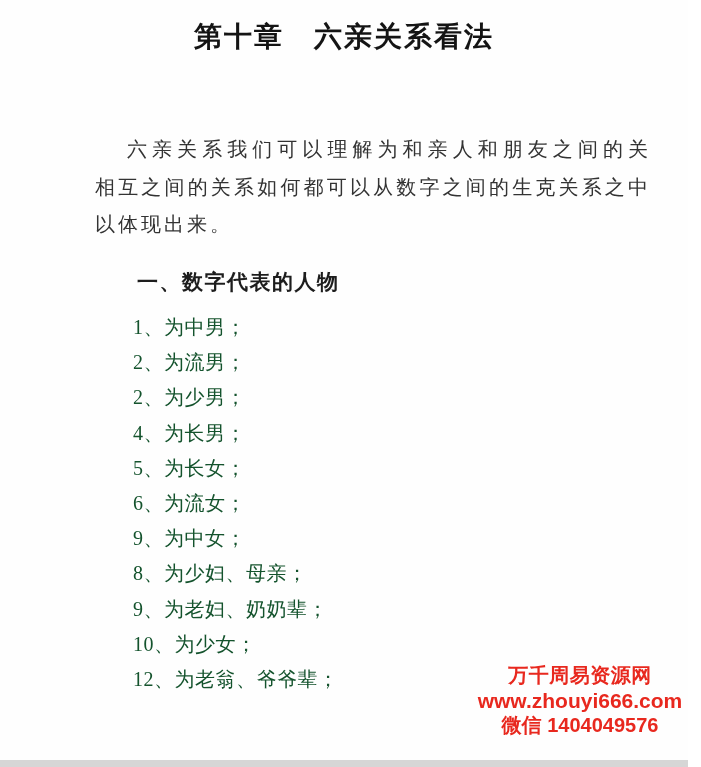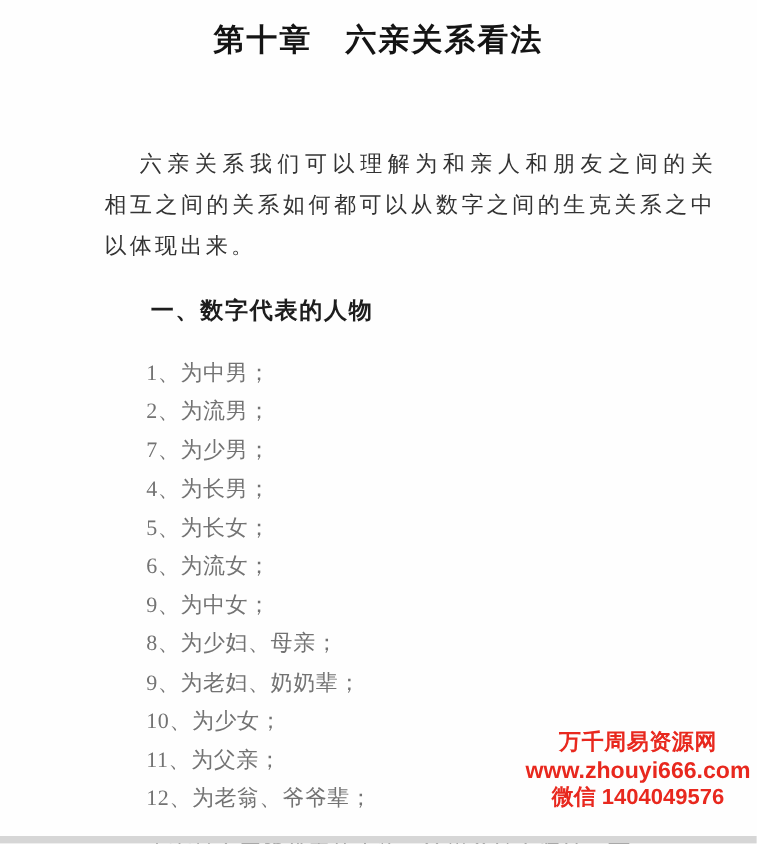--- a/index.html
+++ b/index.html
@@ -55,22 +55,21 @@
     line-height: 28px;
     font-weight: bold;
     letter-spacing: 1.5px;
     color: #1d1d1d;
   }
   .people-list {
     position: absolute;
     top: 310px;
     left: 133px;
     font-size: 20px;
-    color: #737373;
-    margin-top: 12px;
+    color: #14532d;
   }
   .people-list .list-item {
     line-height: 35.2px;
     height: 35.2px;
     letter-spacing: 0.5px;
   }
   .closing-line {
     position: absolute;
     top: 762px;
     left: 133px;
@@ -117,29 +116,28 @@
       <div class="intro-line">相互之间的关系如何都可以从数字之间的生克关系之中可</div>
       <div class="intro-line">以体现出来。</div>
     </div>
 
   <div class="section-heading">一、数字代表的人物</div>
 
   <div class="people-list">
 
   <div class="list-item">1、为中男；</div>
       <div class="list-item">2、为流男；</div>
-      <div class="list-item">7、为少男；</div>
+      <div class="list-item">2、为少男；</div>
       <div class="list-item">4、为长男；</div>
       <div class="list-item">5、为长女；</div>
       <div class="list-item">6、为流女；</div>
       <div class="list-item">9、为中女；</div>
       <div class="list-item">8、为少妇、母亲；</div>
       <div class="list-item">9、为老妇、奶奶辈；</div>
       <div class="list-item">10、为少女；</div>
-      <div class="list-item">11、为父亲；</div>
       <div class="list-item">12、为老翁、爷爷辈；</div>
     </div>
 
   <div class="closing-line">上面是六亲所代表的人物，这里总结在归纳一下</div>
 
   <div class="watermark" style="color: rgb(232, 40, 30);">
     <div class="wm-line wm-site">万千周易资源网</div>
     <div class="wm-line wm-url">www.zhouyi666.com</div>
     <div class="wm-line wm-wechat">微信 1404049576</div>
     <div class="wm-line wm-promo">加微V信送1000本书</div>

